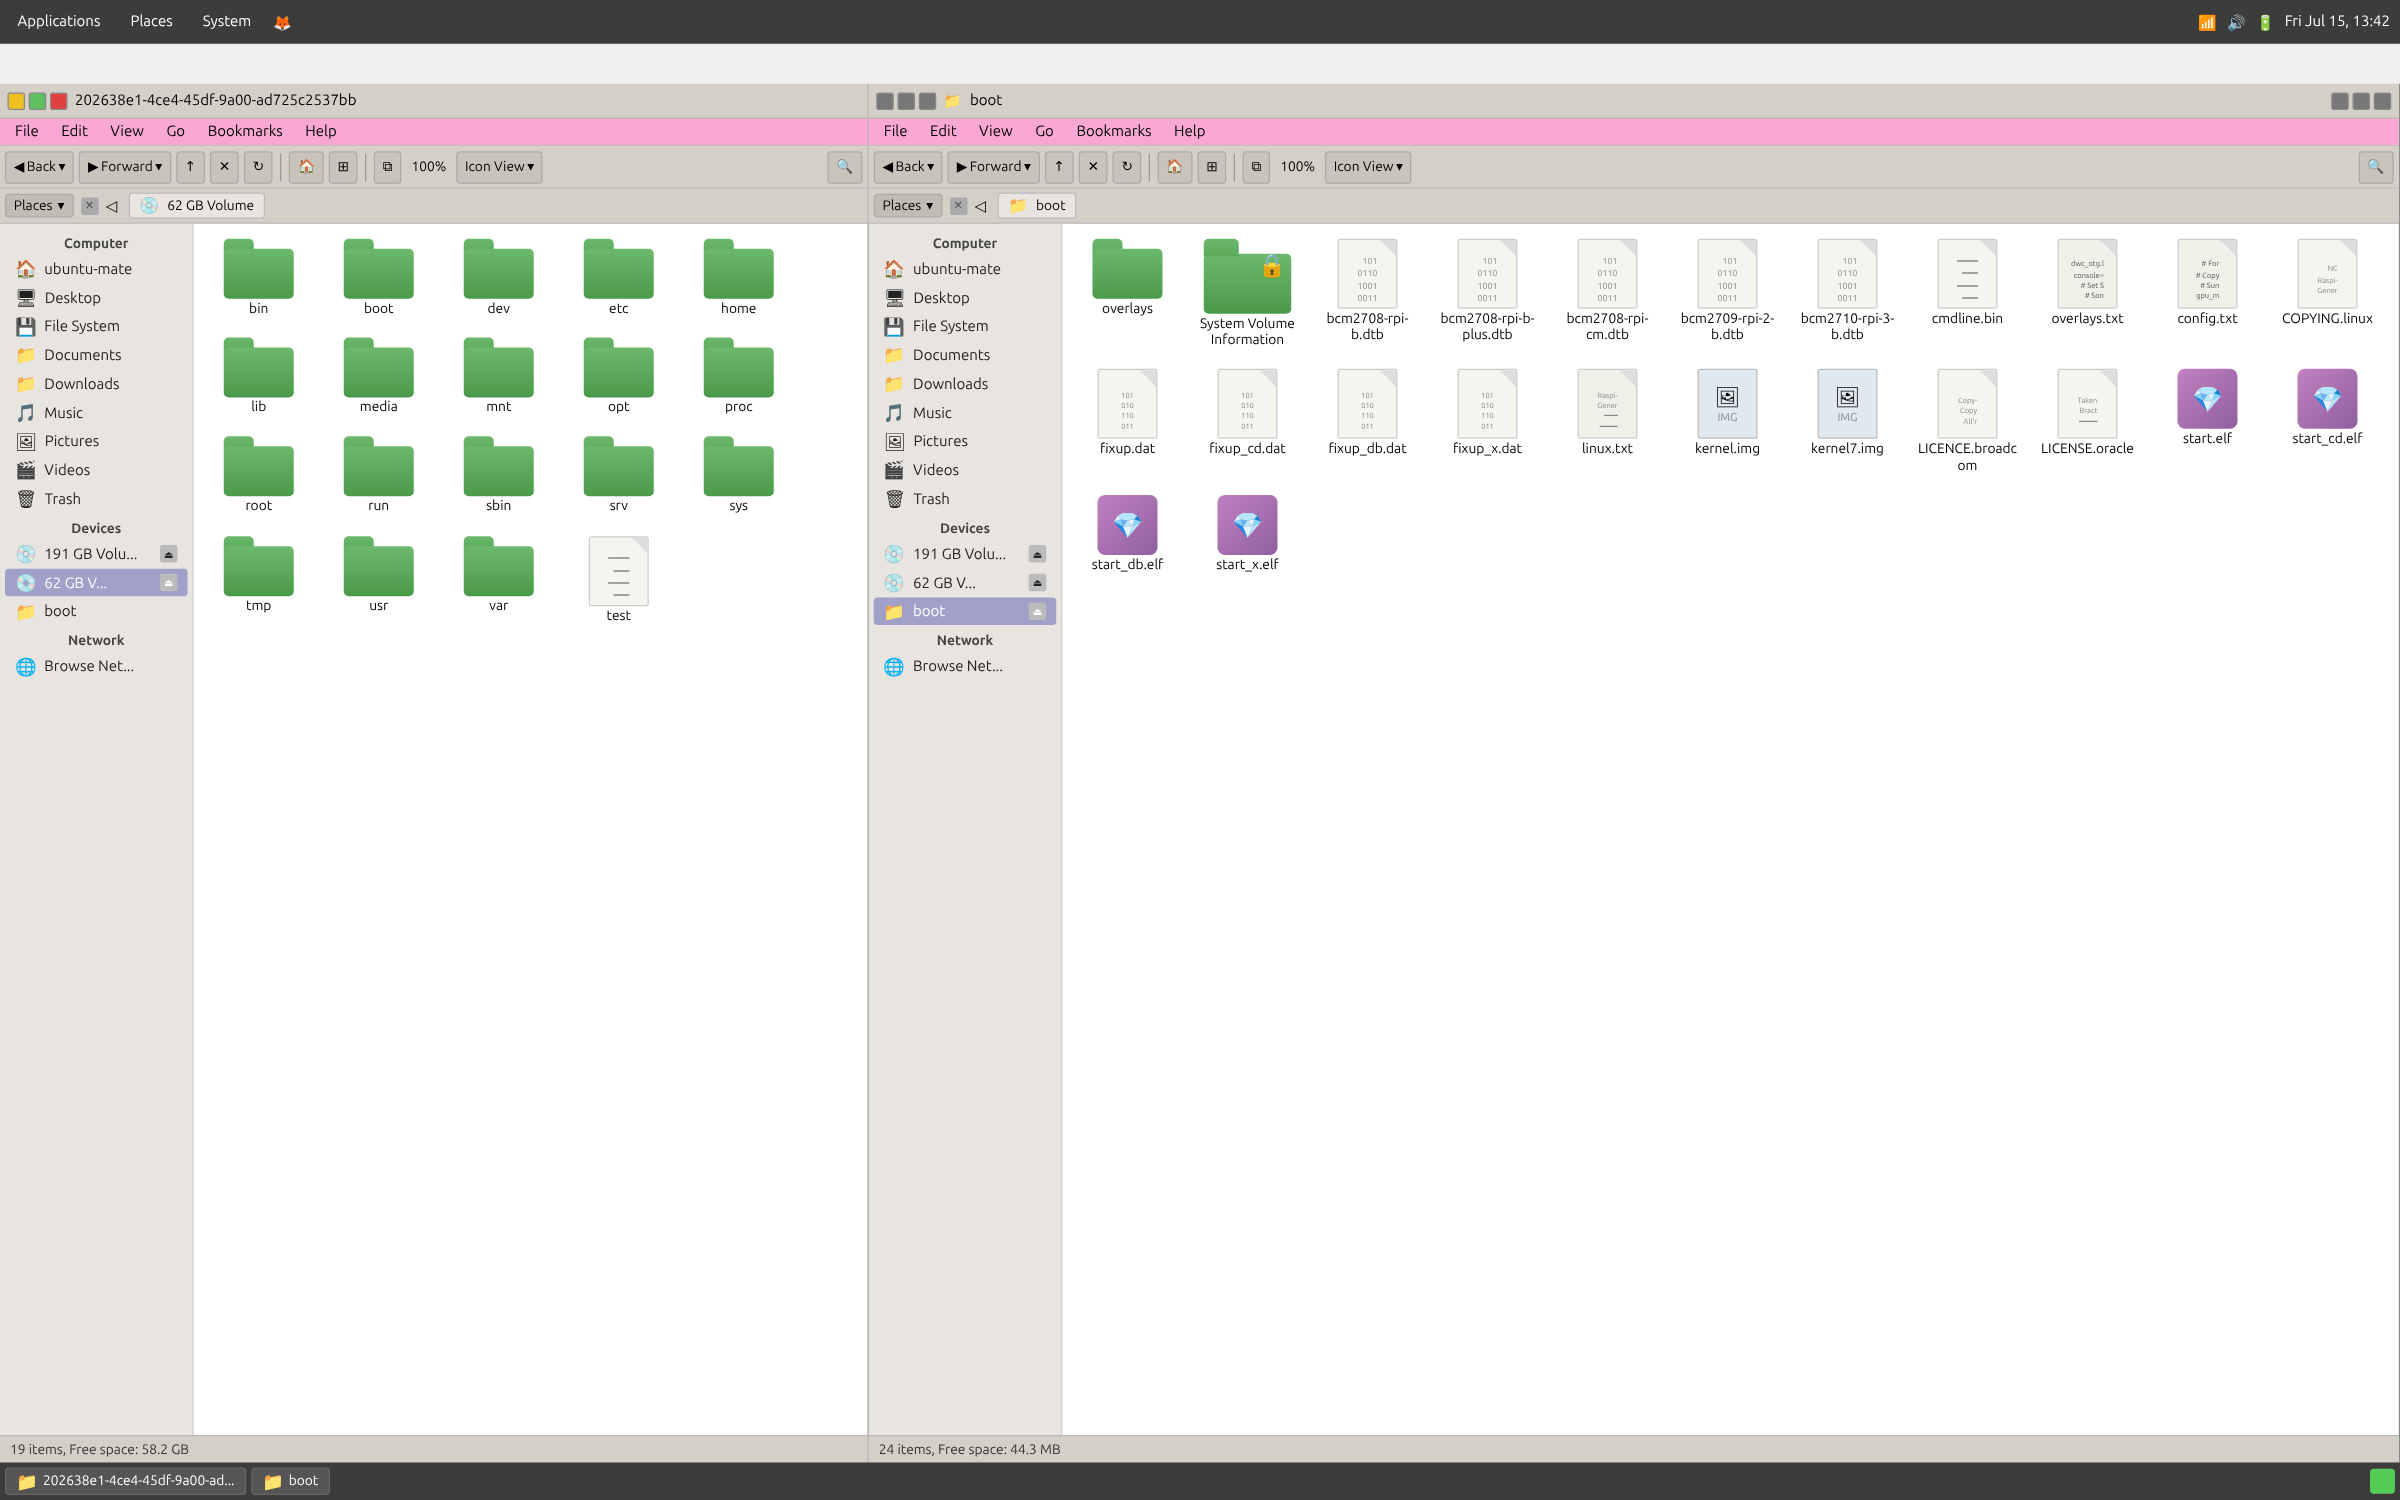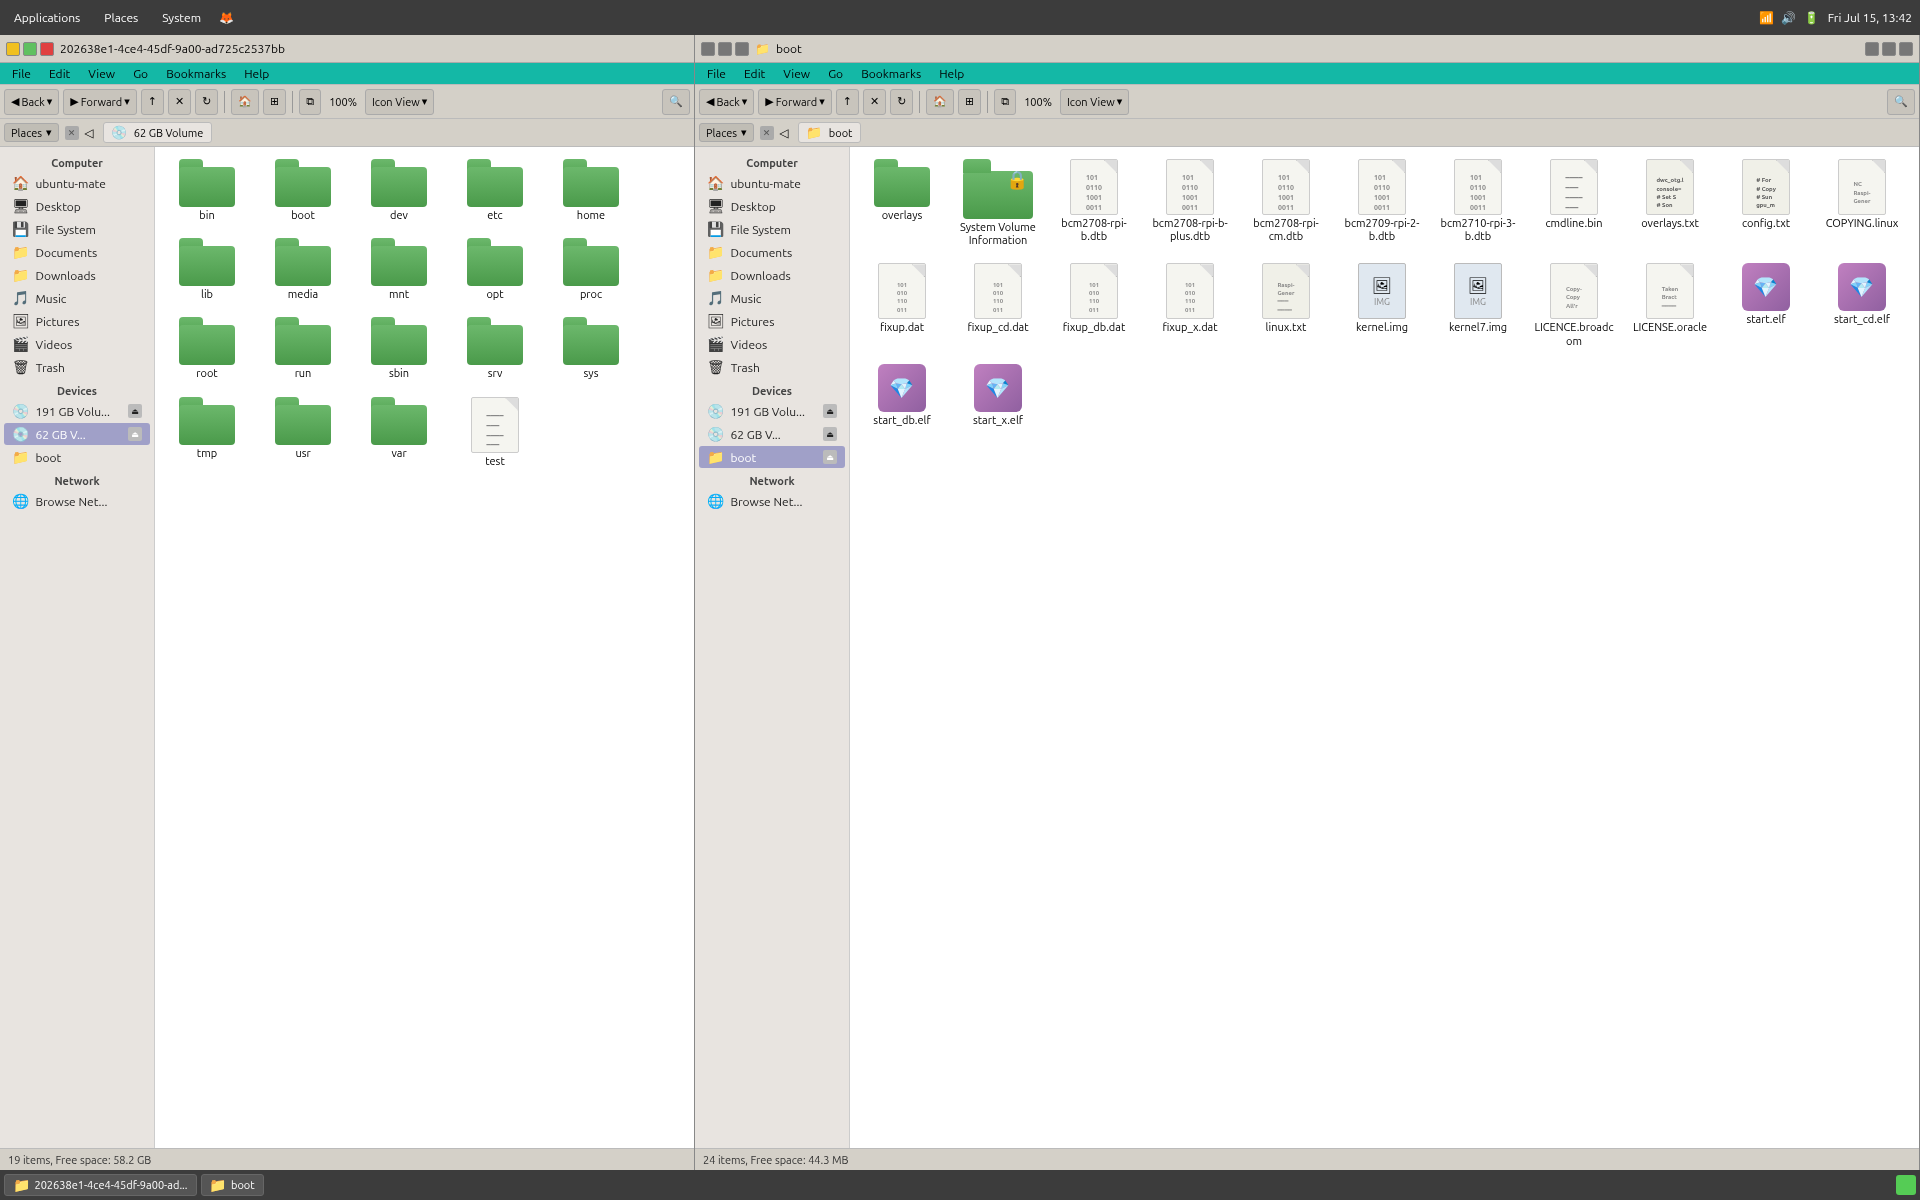--- a/index.html
+++ b/index.html
@@ -35,20 +35,21 @@
       flex-direction: row;
       background: #efefef;
     }
 
     
     .pane {
       display: flex;
       flex-direction: column;
       border-right: 1px solid #888;
       background: #efefef;
+      margin-top: 32px;
     }
     .pane-left { width: 695px; }
     .pane-right { flex: 1; }
 
     
     .title-bar {
       height: 28px;
       background: #d4d0c8;
       border-bottom: 1px solid #aaa;
       display: flex;
@@ -65,21 +66,21 @@
       border: 1px solid #888;
       cursor: pointer;
     }
     .win-minimize { background: #f0c020; }
     .win-maximize { background: #60c060; }
     .win-close { background: #e04040; }
 
     
     .menu-bar {
       height: 22px;
-      background: #14b8a6;
+      background: #f9a8d4;
       border-bottom: 1px solid #bbb;
       display: flex;
       align-items: center;
       padding: 0 4px;
       gap: 2px;
     }
     .menu-item {
       padding: 2px 8px;
       cursor: pointer;
       border-radius: 2px;
@@ -264,24 +265,23 @@
       top: 0; right: 0;
       width: 12px; height: 12px;
       background: #ddd;
       border-left: 1px solid #bbb;
       border-bottom: 1px solid #bbb;
       clip-path: polygon(0 0, 100% 0, 100% 100%);
     }
     .doc-icon .doc-lines {
       font-size: 7px;
       color: #888;
-      text-align: left;
+      text-align: right;
       padding: 16px 4px 4px 4px;
       line-height: 1.4;
-      font-weight: bold;
     }
     .elf-icon {
       width: 48px;
       height: 48px;
       background: linear-gradient(135deg, #c080c0, #9060a0);
       border-radius: 6px;
       display: flex;
       align-items: center;
       justify-content: center;
       font-size: 20px;

